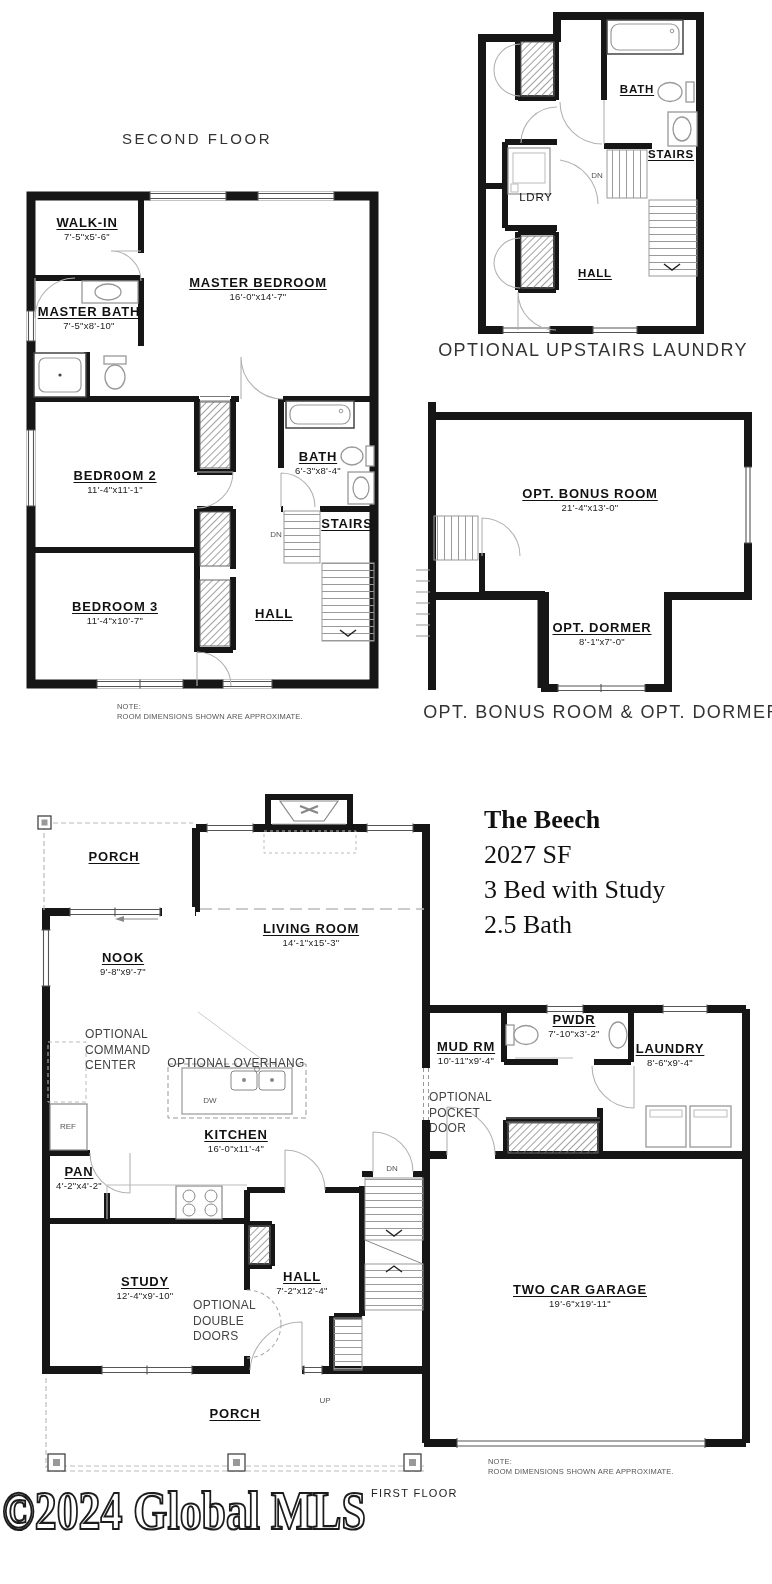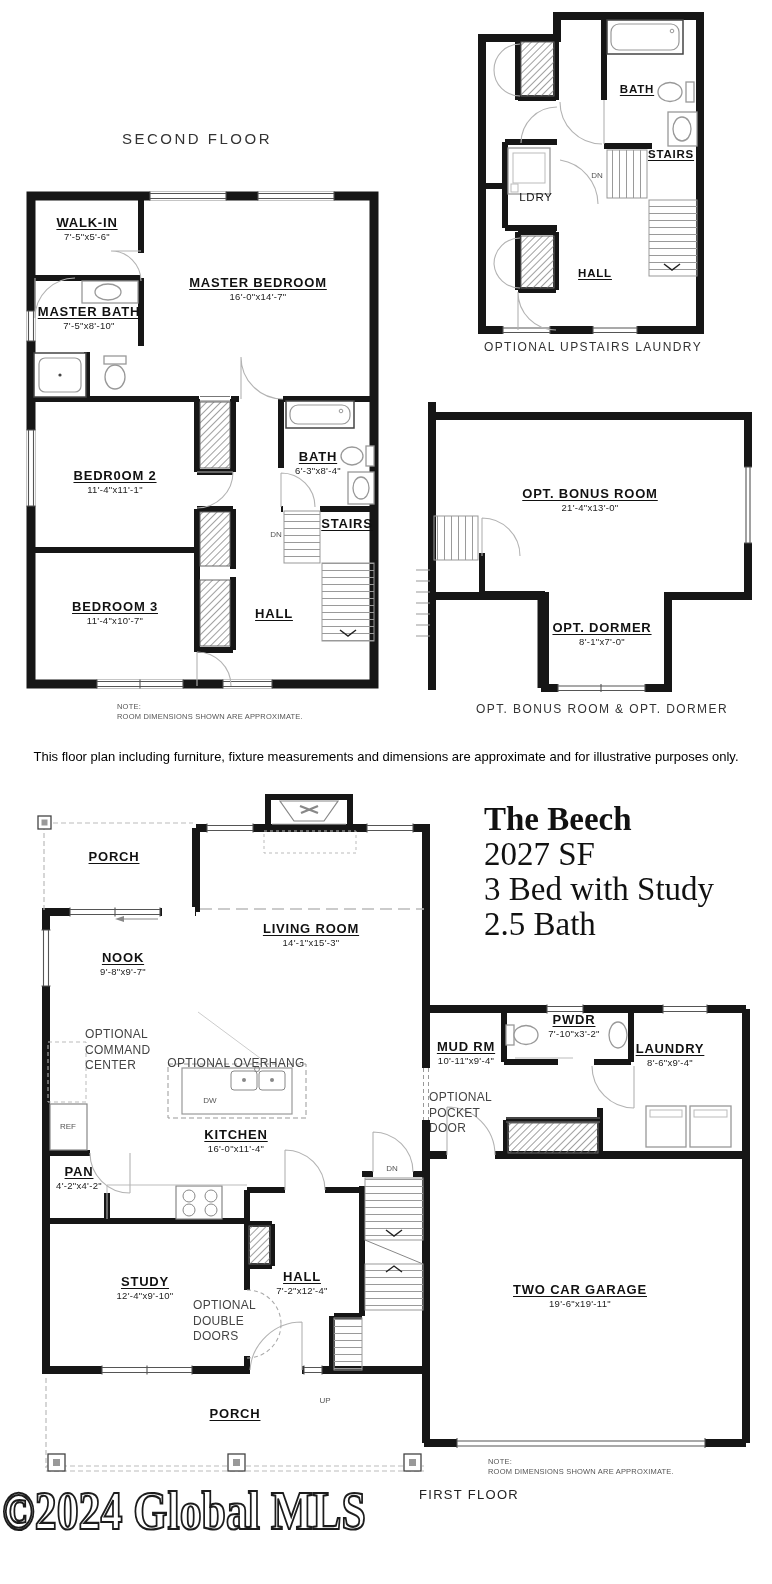--- a/index.html
+++ b/index.html
@@ -1,38 +1,38 @@
 <!DOCTYPE html>
 <html><head>
 <meta charset="utf-8">
 <style>
   html,body{margin:0;padding:0;background:#fff;}
   .canvas{position:relative;width:772px;height:1584px;background:#fff;overflow:hidden;
           font-family:"Liberation Sans",sans-serif;color:#111;}
   svg.plan{position:absolute;left:0;top:0;}
   .cap{position:absolute;transform:translateX(-50%);font-size:15px;letter-spacing:2.5px;
        color:#333;white-space:nowrap;}
-  .cap2{font-size:12px;letter-spacing:1.4px;}
+  .cap2{font-size:18px;letter-spacing:1.4px;}
   .room{position:absolute;transform:translateX(-50%);text-align:center;}
   .rn{font-size:13px;font-weight:bold;letter-spacing:.8px;text-decoration:underline;
       text-underline-offset:2px;white-space:nowrap;}
   .rn.sm{font-size:11.5px;}
   .rd{font-size:9.5px;letter-spacing:.3px;white-space:nowrap;margin-top:1px;color:#222;}
   .tiny{position:absolute;font-size:12px;color:#444;letter-spacing:.3px;
         white-space:pre-line;line-height:1.3;}
   .tinyc{transform:translateX(-50%);white-space:nowrap;}
   .glab{position:absolute;transform:translateX(-50%);font-size:8px;color:#555;white-space:nowrap;}
   .note{position:absolute;font-size:7.5px;color:#555;white-space:pre-line;line-height:1.35;
         letter-spacing:.2px;}
   .disclaimer{position:absolute;left:0;right:0;top:749px;text-align:center;font-size:13px;color:#000;}
   .title-block{position:absolute;left:484px;top:802px;font-family:"Liberation Serif",serif;
-               font-size:33px;line-height:35px;color:#111;}
+               font-size:26px;line-height:35px;color:#111;}
   .title-block .tb-name{font-weight:bold;}
-  .ff-label{position:absolute;left:371px;top:1487px;font-size:13px;letter-spacing:1.3px;color:#222;
-            white-space:nowrap;margin-left:48px;}
+  .ff-label{position:absolute;left:371px;top:1487px;font-size:11px;letter-spacing:1.3px;color:#222;
+            white-space:nowrap;}
 </style>
 </head>
 <body>
 
 <div class="canvas">
 
 <svg class="plan" width="772" height="1584" viewBox="0 0 772 1584">
   <defs>
     <pattern id="hatch" patternUnits="userSpaceOnUse" width="5" height="5" patternTransform="rotate(45)">
       <line x1="0" y1="0" x2="0" y2="5" stroke="#777" stroke-width="1.4"></line>
@@ -319,21 +319,20 @@
 <div class="room" style="left:590px;top:486px">
   <div class="rn">OPT. BONUS ROOM</div>
   <div class="rd">21'-4"x13'-0"</div>
 </div>
 <div class="room" style="left:602px;top:620px">
   <div class="rn">OPT. DORMER</div>
   <div class="rd">8'-1"x7'-0"</div>
 </div>
 <div class="cap cap2" style="left:602px;top:702px">OPT. BONUS ROOM &amp; OPT. DORMER</div>
 
-<div class="disclaimer">This floor plan including furniture, fixture measurements and dimensions are approximate and for illustrative purposes only.</div>
 
 <div class="title-block">
   <div class="tb-name">The Beech</div>
   <div>2027 SF</div>
   <div>3 Bed with Study</div>
   <div>2.5 Bath</div>
 </div>
 
 <div class="room" style="left:114px;top:849px">
   <div class="rn">PORCH</div>

